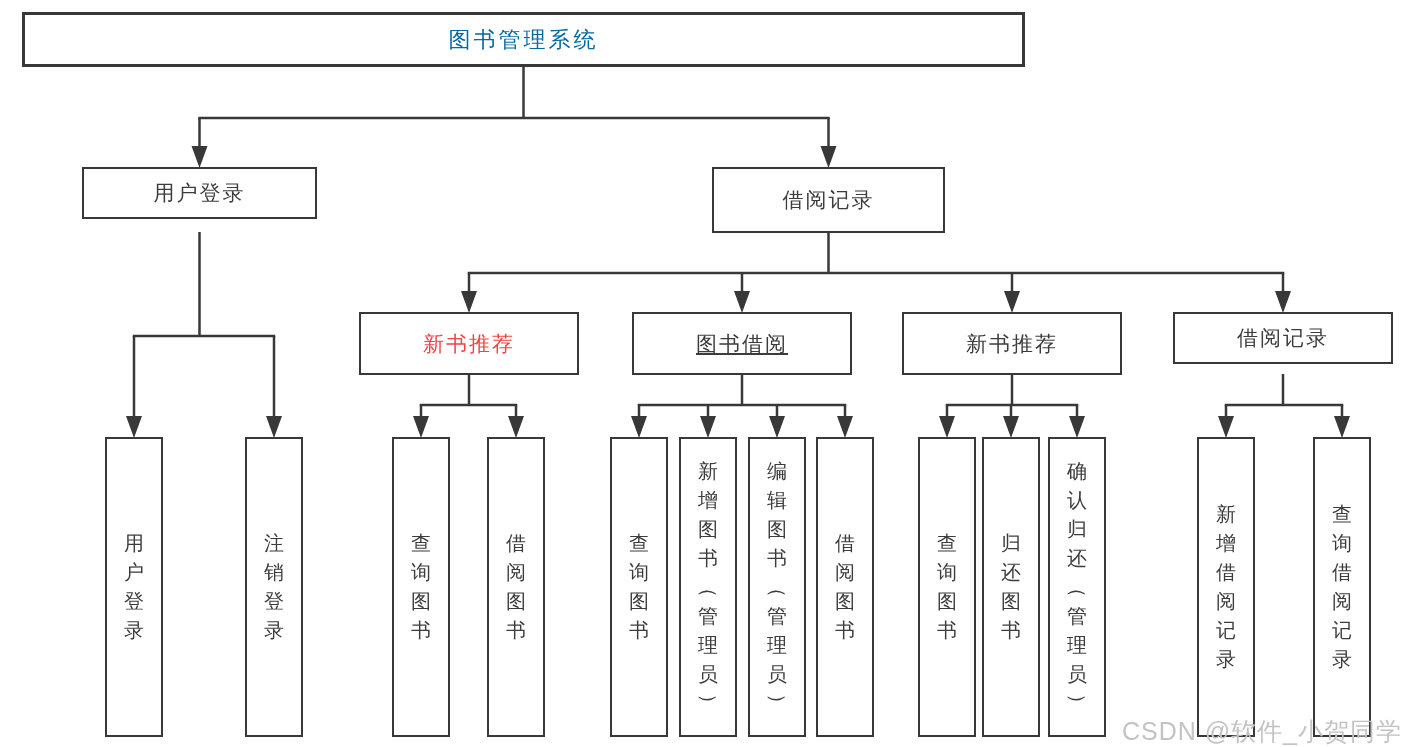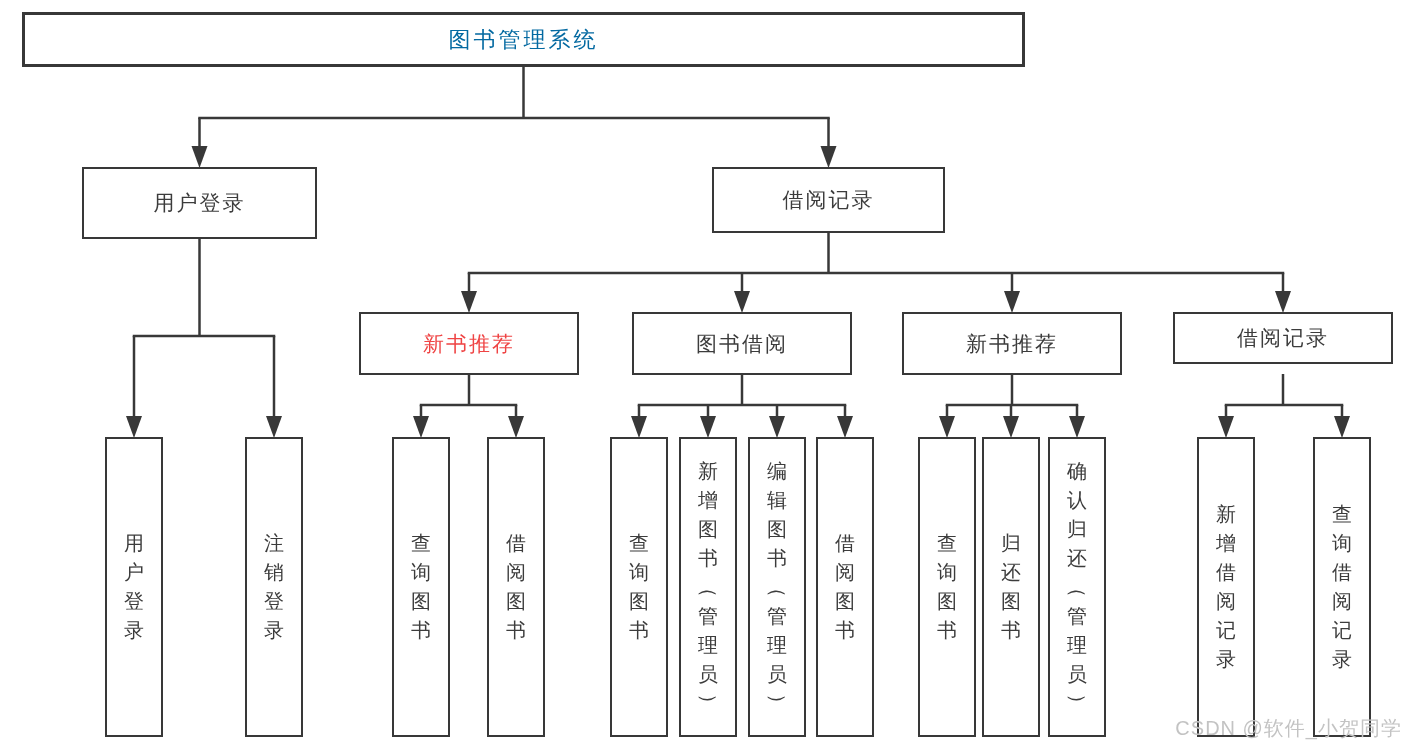--- a/index.html
+++ b/index.html
@@ -35,21 +35,21 @@
     line-height:29px;
     text-align:center;
     font-size:20px;
     color:#3c3c3c;
   }
   .vchar.paren{transform:rotate(90deg);}
   .watermark{
     position:absolute;
     right:3px;
     top:715px;
-    font-size:20px;
+    font-size:25px;
     color:#c3c3c3;
     letter-spacing:1px;
     white-space:nowrap;
   }
 </style>
 </head>
 <body>
 
 <div class="canvas">
   <svg id="connectors" width="1405" height="747" viewBox="0 0 1405 747">
@@ -103,30 +103,30 @@
       <line x1="1224.75" y1="405" x2="1343.25" y2="405" stroke="#383838" stroke-width="2.5"></line>
       <line x1="1226" y1="405" x2="1226" y2="421" stroke="#383838" stroke-width="2.5"></line>
       <polygon points="1226,438 1218,416 1234,416" fill="#383838"></polygon>
       <line x1="1342" y1="405" x2="1342" y2="421" stroke="#383838" stroke-width="2.5"></line>
       <polygon points="1342,438 1334,416 1350,416" fill="#383838"></polygon>
     </svg>
   <div id="nodes-layer">
       <div class="node lvl-root" style="left: 22px; top: 12px; width: 1003px; height: 55px; border-color: rgb(56, 56, 56);">
         <span class="hlabel" style="color: #0369a1;">图书管理系统</span>
       </div>
-      <div class="node lvl-2" style="left: 82px; top: 167px; width: 235px; height: 72px; border-color: rgb(56, 56, 56);">
+      <div class="node lvl-2" style="left: 82px; top: 167px; width: 235px; height: 52px; border-color: rgb(56, 56, 56);">
         <span class="hlabel" style="color: rgb(60, 60, 60);">用户登录</span>
       </div>
       <div class="node lvl-2" style="left: 712px; top: 167px; width: 233px; height: 66px; border-color: rgb(56, 56, 56);">
         <span class="hlabel" style="color: rgb(60, 60, 60);">借阅记录</span>
       </div>
       <div class="node lvl-3" style="left: 359px; top: 312px; width: 220px; height: 63px; border-color: rgb(56, 56, 56);">
         <span class="hlabel" style="color: #ef4444;">新书推荐</span>
       </div>
-      <div class="node lvl-3" style="left: 632px; top: 312px; width: 220px; height: 63px; border-color: rgb(56, 56, 56);">
+      <div class="node lvl-3" style="left: 632px; top: 312px; width: 220px; height: 63px; border-color: rgb(56, 56, 56); text-decoration: underline;">
         <span class="hlabel" style="color: rgb(60, 60, 60);">图书借阅</span>
       </div>
       <div class="node lvl-3" style="left: 902px; top: 312px; width: 220px; height: 63px; border-color: rgb(56, 56, 56);">
         <span class="hlabel" style="color: rgb(60, 60, 60);">新书推荐</span>
       </div>
       <div class="node lvl-3" style="left: 1173px; top: 312px; width: 220px; height: 52px; border-color: rgb(56, 56, 56);">
         <span class="hlabel" style="color: rgb(60, 60, 60);">借阅记录</span>
       </div>
       <div class="node lvl-4 vertical" style="left: 105px; top: 437px; width: 58px; height: 300px; border-color: rgb(56, 56, 56);">
         <div class="vchar" style="color: rgb(60, 60, 60);">用</div>

